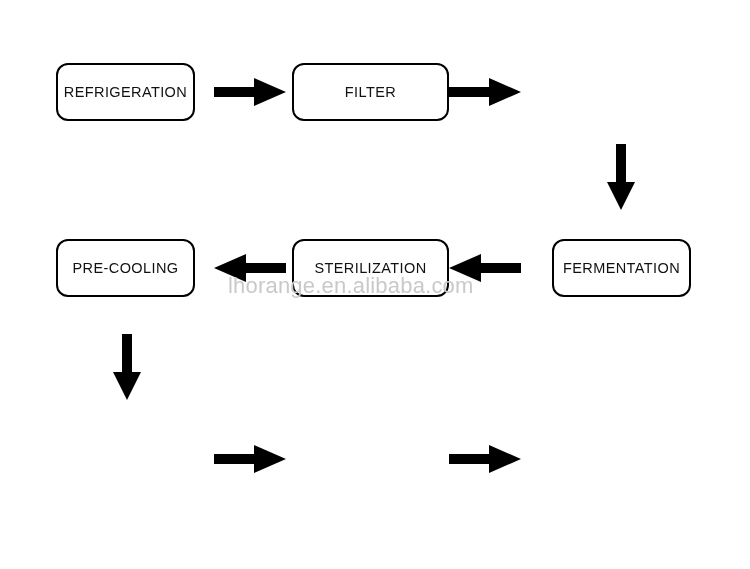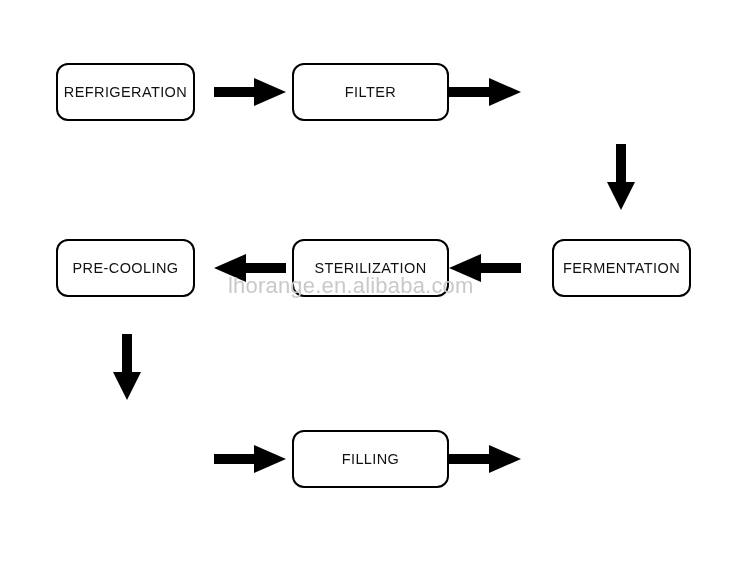--- a/index.html
+++ b/index.html
@@ -142,23 +142,20 @@
     </svg>
   </div>
 
 
   <div class="arrow" style="left:214px; top:445px;">
     <svg width="72" height="28" viewBox="0 0 72 28" aria-hidden="true">
       <path d="M0 9 L40 9 L40 0 L72 14 L40 28 L40 19 L0 19 Z" fill="#000000"></path>
     </svg>
   </div>
 
-  <div class="node col-2 row-3">
-    <span class="node-label">FILLING</span>
-  </div>
 
   <div class="arrow" style="left:449px; top:445px;">
     <svg width="72" height="28" viewBox="0 0 72 28" aria-hidden="true">
       <path d="M0 9 L40 9 L40 0 L72 14 L40 28 L40 19 L0 19 Z" fill="#000000"></path>
     </svg>
   </div>
 
 
   <div id="watermark">
     <span class="wm-text">lhorange.en.alibaba.com</span>

